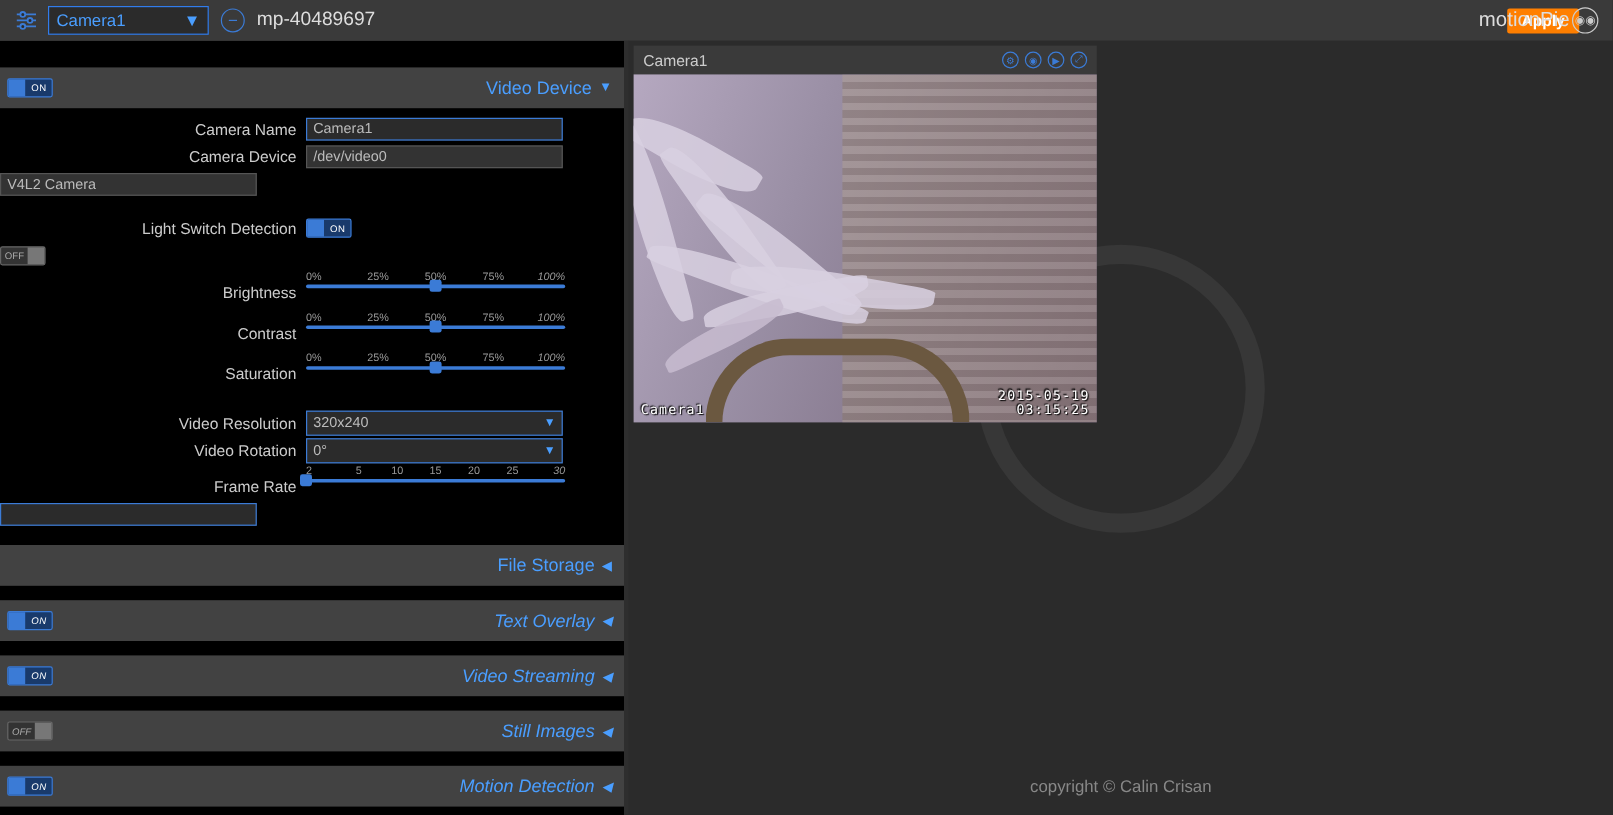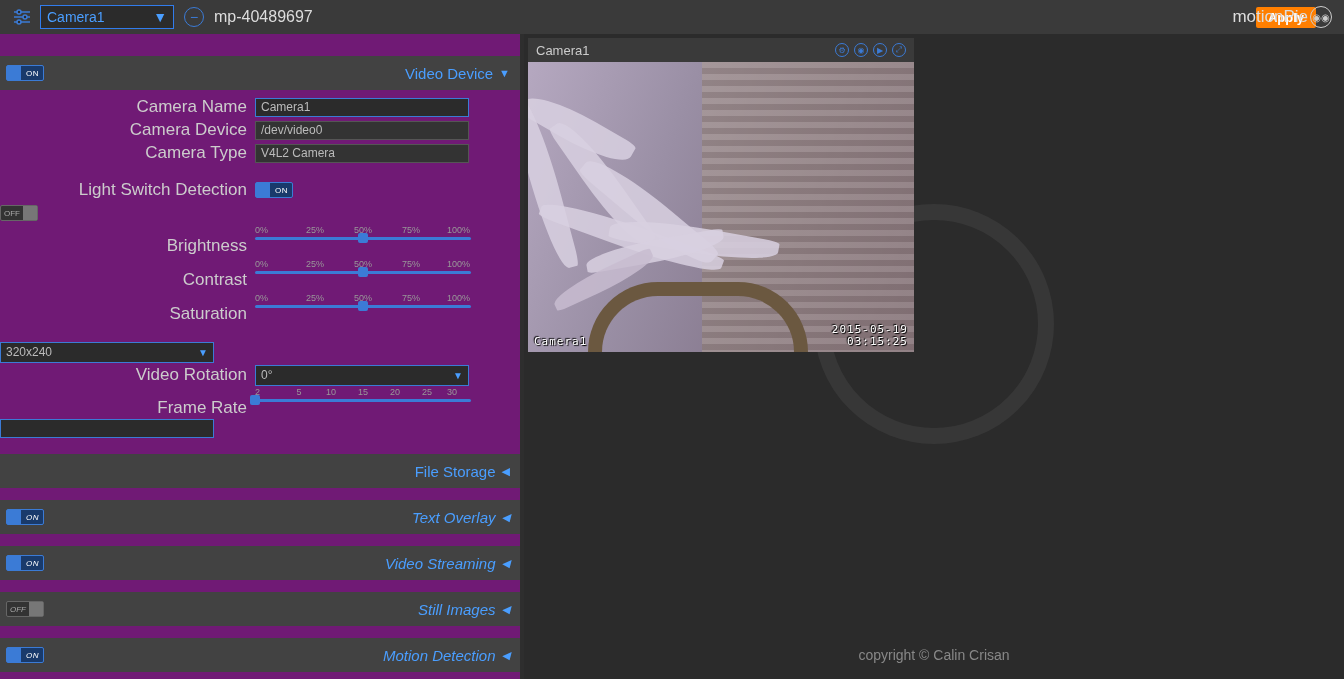--- a/index.html
+++ b/index.html
@@ -11,55 +11,55 @@
 .cam-select { width: 134px; height: 24px; background: #2b2b2b; border: 1px solid #317CEC; color: #4a9eff; font-size: 14px; padding: 0 6px; display:flex; align-items:center; justify-content:space-between; margin-right: 10px; }
 .cam-select .tri { color:#4a9eff; }
 .circle-btn { width: 20px; height: 20px; border: 1.5px solid #3b7bd6; border-radius: 50%; color:#3b7bd6; display:flex; align-items:center; justify-content:center; font-size:14px; line-height:1; margin-right: 10px; }
 .hostname { color: #ddd; font-size: 16px; flex: 0 0 auto; }
 .apply-btn { margin-left: auto; margin-right: 18px; background: #ff7f00; color: #fff; border: none; padding: 3px 12px; font-size: 13px; font-weight: bold; border-radius: 2px; }
 .brand { position: absolute; right: 12px; top: 6px; color: #ddd; font-size: 17px; display:flex; align-items:center; gap:2px; }
 .owl { width: 22px; height: 22px; border:1.5px solid #ccc; border-radius:50%; display:flex; align-items:center; justify-content:center; font-size:10px; color:#ccc; }
 
 .main { display: flex; height: calc(679px - 34px); }
 .sidebar { width: 524px; background: #2e2e2e; position: relative; }
-.sidebar-scroll { width: 520px; height: 100%; overflow-y: auto; background:#701a75; }
+.sidebar-scroll { width: 520px; height: 100%; overflow-y: auto; background:#000000; }
 .sidebar-scroll::-webkit-scrollbar { width: 14px; }
 .sidebar-scroll::-webkit-scrollbar-track { background: #4a4a4a; }
 .sidebar-scroll::-webkit-scrollbar-thumb { background: #888; border-radius: 2px; }
 
 .section-head { height: 34px; background: #424242; display:flex; align-items:center; justify-content:flex-end; padding: 0 10px 0 6px; color:#4a9eff; font-size:15px; gap:6px; }
 .section-head.first { margin-top: 22px; }
 .section-head .arrow { font-size:11px; }
 .section-head.closed { margin-top: 12px; font-style: italic; }
 .section-head .left-toggle { margin-right:auto; }
 
 .toggle { width: 38px; height: 16px; background:#193a6b; border:1px solid #3b7bd6; border-radius:2px; position:relative; font-size:8px; color:#fff; display:flex; align-items:center; }
 .toggle .knob { width: 14px; height: 14px; background:#3b7bd6; position:absolute; }
 .toggle.on .knob { left: 0; }
 .toggle.on::after { content:"ON"; position:absolute; right:4px; font-size:8px; letter-spacing:0.5px;}
 .toggle.off { background:#333; border-color:#666; }
 .toggle.off .knob { right: 0; background:#777; }
 .toggle.off::before { content:"OFF"; position:absolute; left:3px; font-size:8px; color:#aaa; }
 
 .body-sec { padding: 6px 0 14px; }
 .row { display:flex; align-items:center; height: 22px; margin: 0 10px 1px 0; }
-.row-lbl { width: 255px; text-align:right; padding-right: 8px; color:#ccc; font-size:17px; }
+.row-lbl { width: 255px; text-align:right; padding-right: 8px; color:#ccc; font-size:13px; }
 .inp { width: 214px; height: 19px; background:#2b2b2b; border:1px solid #3b7bd6; color:#bbb; font-size:12px; padding: 0 5px; }
 .inp.ro { border-color:#555; background:#333; }
 .sel { width: 214px; height: 21px; background:#2b2b2b; border:1px solid #3b7bd6; color:#bbb; font-size:12px; padding: 0 5px; display:flex; align-items:center; justify-content:space-between; }
 .sel .tri { color:#4a9eff; font-size:10px; }
 
 .gap { height: 14px; }
 
 .slider-row { display:flex; align-items:flex-start; margin: 0 10px 0 0; height: 34px; }
 .slider-box { width: 216px; }
 .slider-ticks { display:flex; justify-content:space-between; font-size:9px; color:#999; margin-bottom:2px; }
 .slider-ticks span { width: 24px; text-align:center; }
 .slider-ticks span:first-child { text-align:left; }
-.slider-ticks span:last-child { text-align:left; }
+.slider-ticks span:last-child { text-align:right;font-style:italic; }
 .slider-track { height: 3px; background:#3b7bd6; position:relative; border-radius:2px; }
 .slider-thumb { width:10px; height:10px; background:#3b7bd6; border-radius:2px; position:absolute; top:-4px; transform:translateX(-50%); }
 
 .preview-area { flex:1; background:#2b2b2b; position:relative; display:flex; flex-direction:column; align-items:flex-start; }
 .cam-head { width: 386px; height: 24px; background:#3a3a3a; margin-top: 4px; margin-left: 4px; display:flex; align-items:center; padding: 0 8px; color:#ccc; font-size:13px; }
 .cam-head .icons { margin-left:auto; display:flex; gap:5px; }
 .cam-head .ico { width:14px; height:14px; border:1.2px solid #3b7bd6; border-radius:50%; display:flex; align-items:center; justify-content:center; font-size:8px; color:#3b7bd6; }
 .cam-img { width:386px; height:290px; margin-left:4px; background:linear-gradient(110deg, #b5a8c0 0%, #9a8fa5 35%, #8a7d92 60%, #74637c 100%); position:relative; overflow:hidden; }
 
 
@@ -117,21 +117,20 @@
       <div class="body-sec">
         <div class="row">
           <div class="row-lbl">Camera Name</div>
           <input class="inp" value="Camera1" style="">
         </div>
         <div class="row">
           <div class="row-lbl">Camera Device</div>
           <input class="inp ro" readonly="" value="/dev/video0" style="">
         </div>
         <div class="row">
-          <div class="row-lbl">Camera Type</div>
           <input class="inp ro" readonly="" value="V4L2 Camera" style="">
         </div>
 
         <div class="gap"></div>
 
         <div class="row">
           <div class="row-lbl">Light Switch Detection</div>
           <div class="toggle on">
               <div class="knob"></div>
             </div>
@@ -184,20 +183,21 @@
             </div>
             <div class="slider-track">
                 <div class="slider-thumb" style="left:50%"></div>
               </div>
           </div>
         </div>
 
         <div class="gap"></div>
 
         <div class="row">
+          <div class="row-lbl">Video Resolution</div>
           <div class="sel">
               <span>320x240</span>
               <span class="tri">▼</span>
             </div>
         </div>
         <div class="row">
           <div class="row-lbl">Video Rotation</div>
           <div class="sel">
               <span>0°</span>
               <span class="tri">▼</span>

